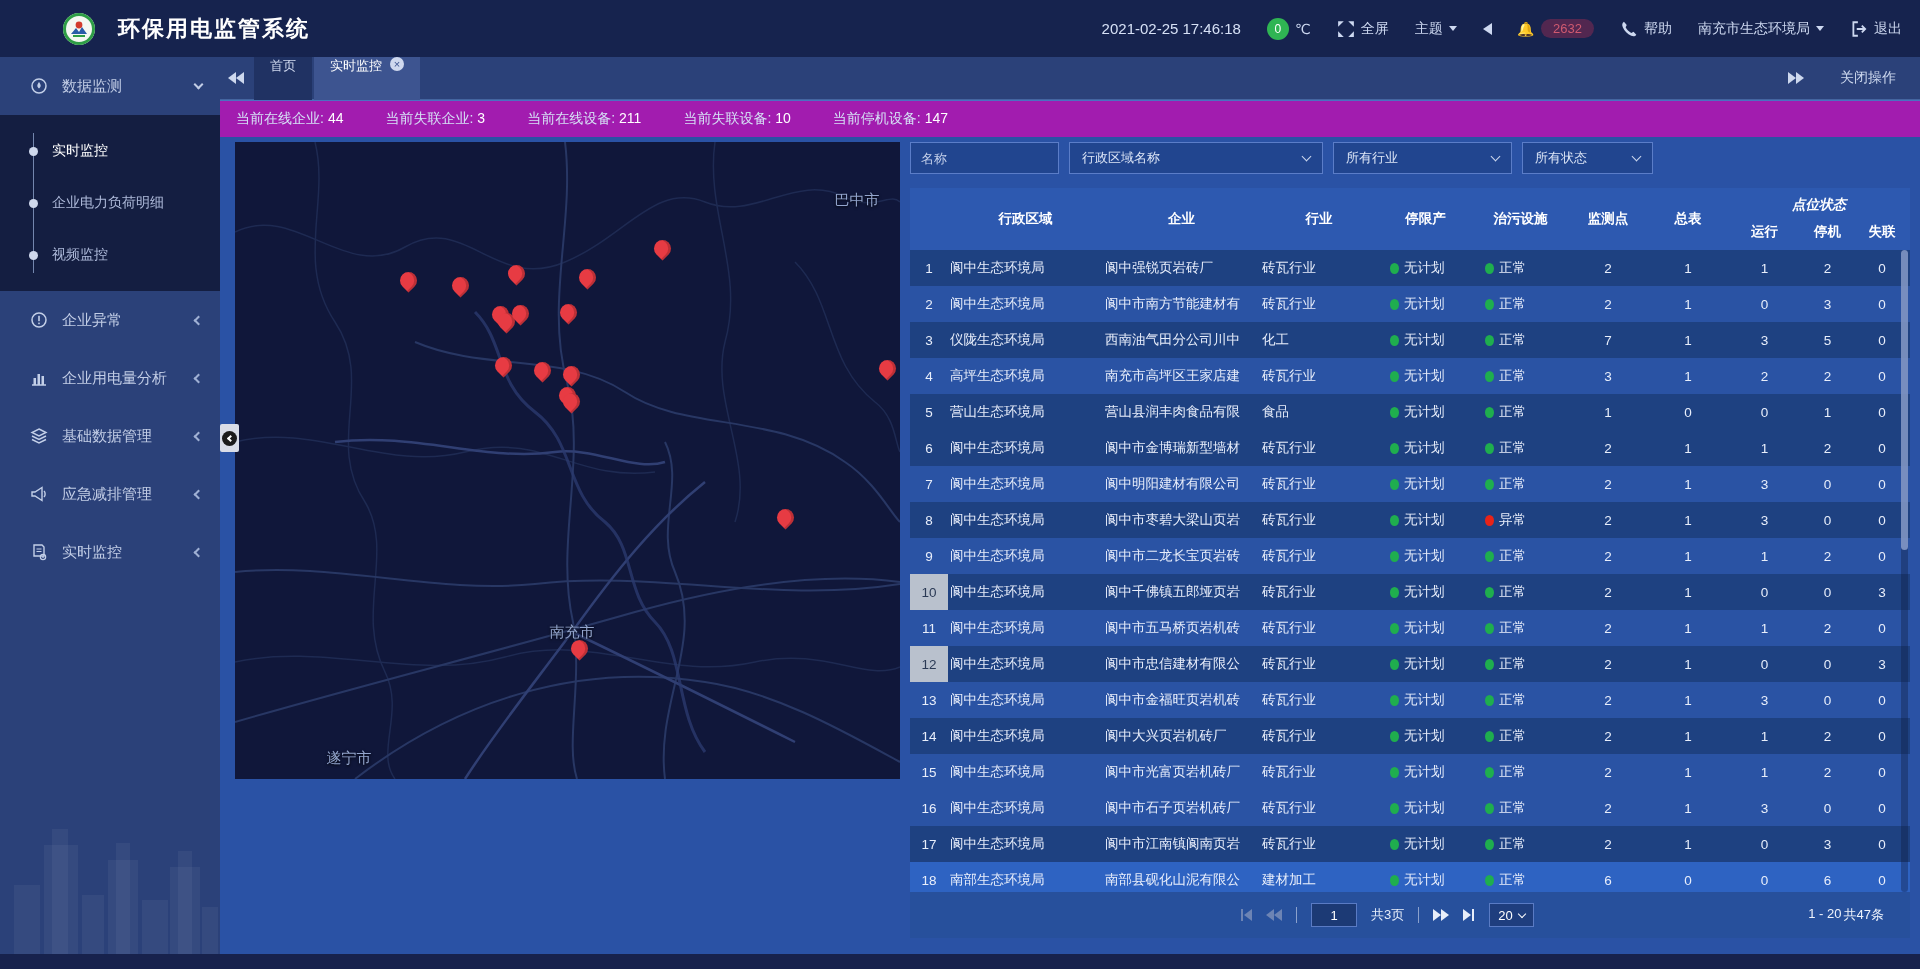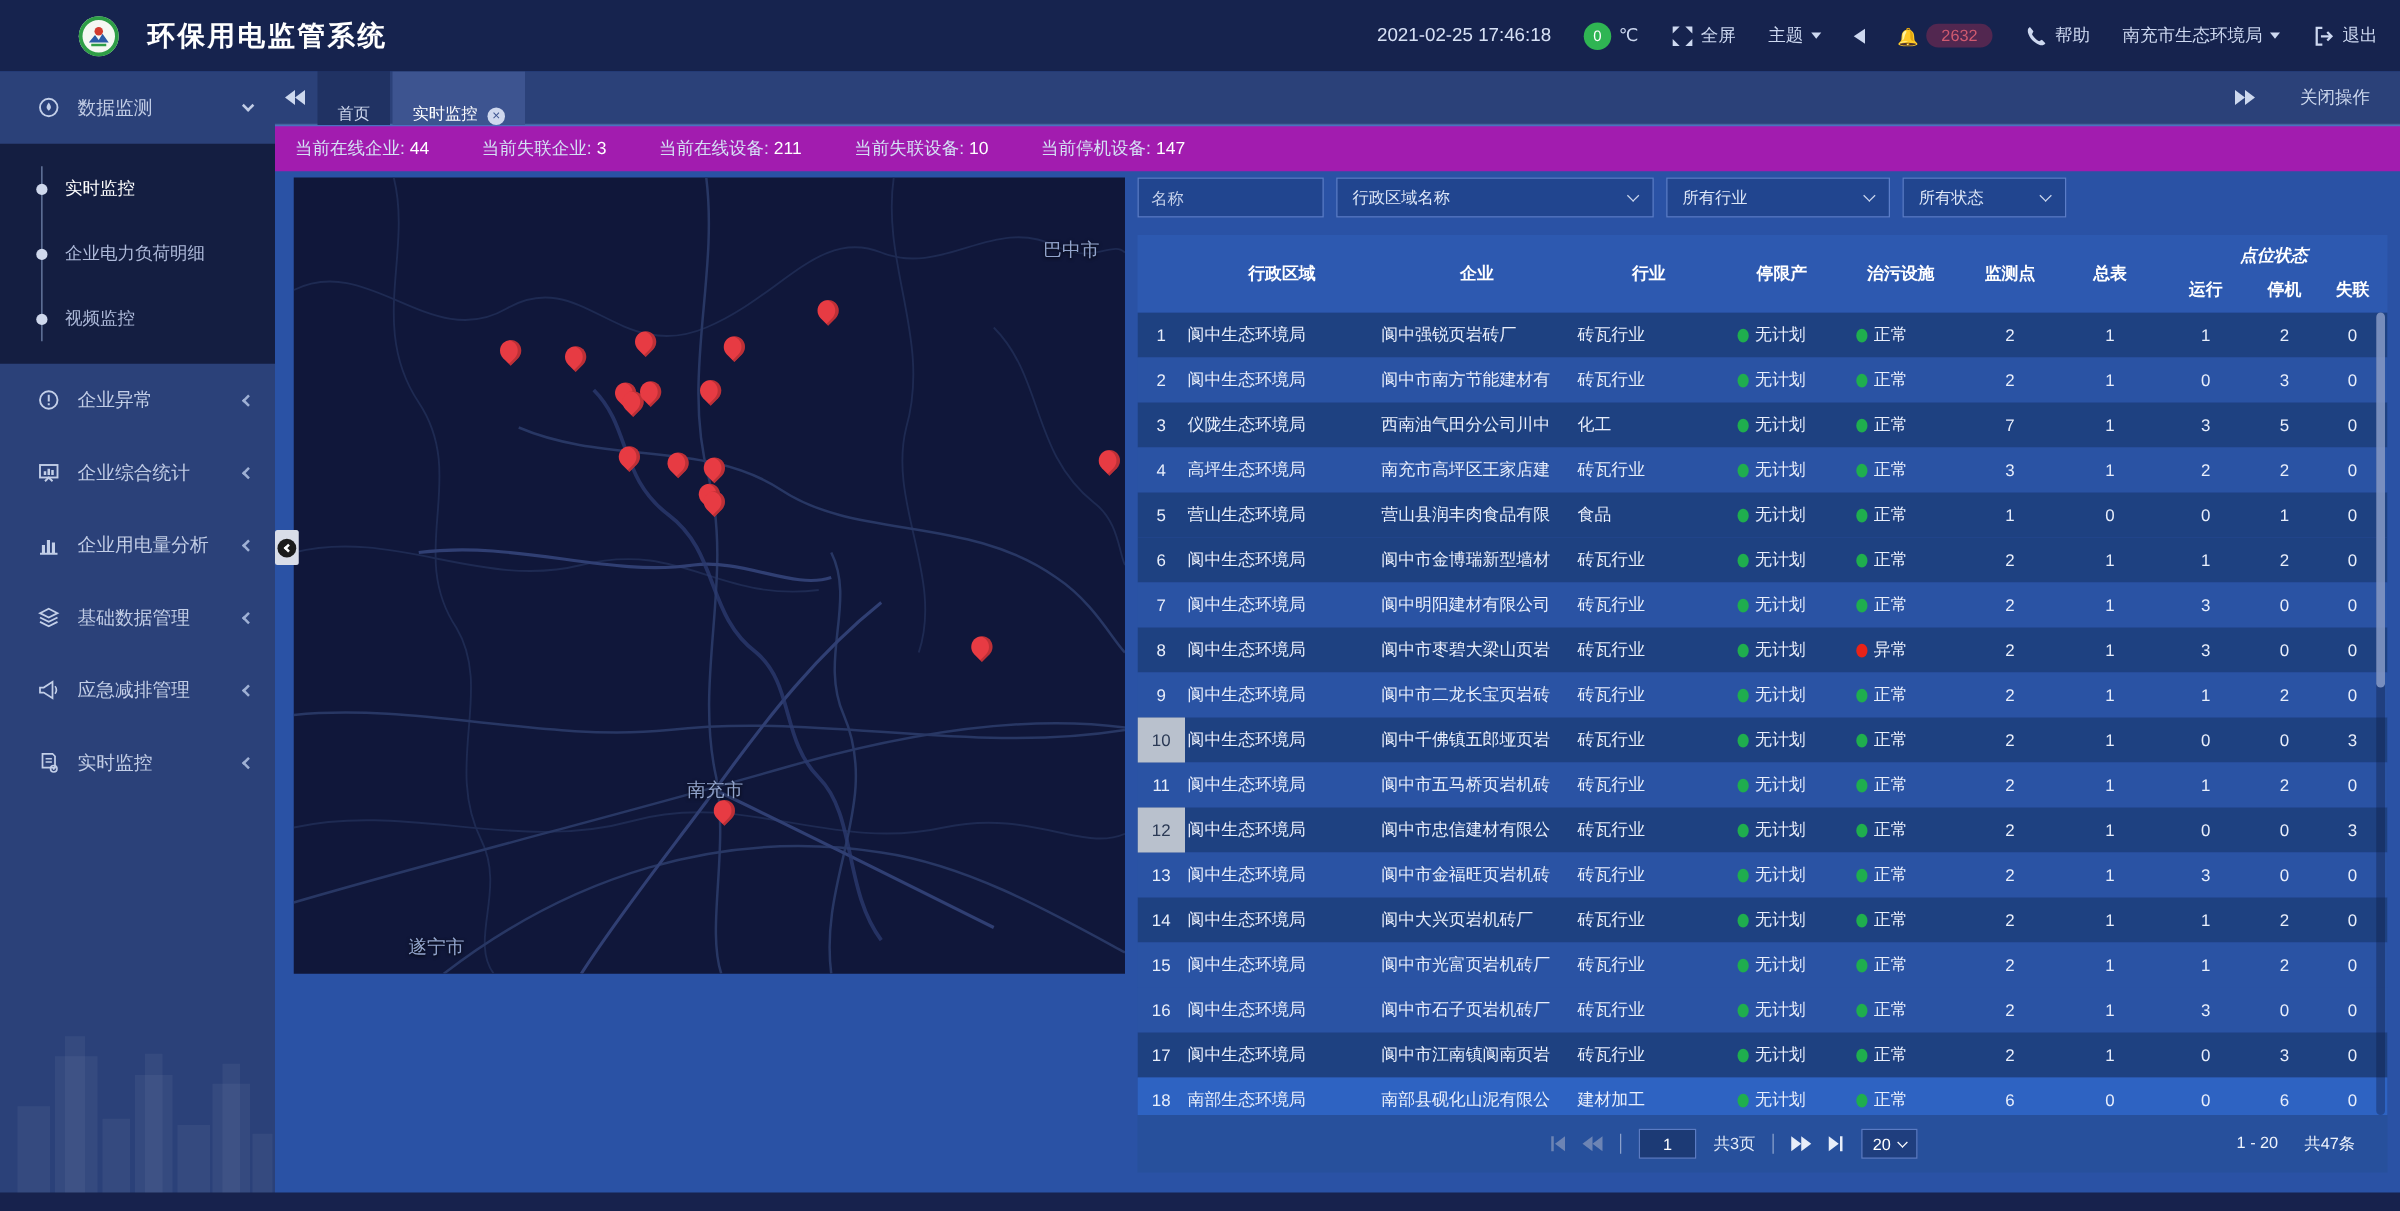--- a/index.html
+++ b/index.html
@@ -34,21 +34,21 @@
   .sub-item.active{color:#ffffff;}
   .icon16{width:18px;height:18px;flex:0 0 auto;}
   .skyline{position:absolute;left:0;bottom:14px;width:220px;height:160px;opacity:.55;}
   .skyline div{position:absolute;bottom:0;background:rgba(255,255,255,0.09);}
 
   
   .tabbar{position:absolute;left:220px;top:57px;width:1700px;height:43px;background:#2b4179;display:flex;align-items:center;border-bottom:1px solid #44659f;z-index:10;}
   .tab-scroll{margin:0 10px 0 8px;color:#cdd8ee;cursor:pointer;display:flex;}
   .tri-l{width:0;height:0;border-top:6px solid transparent;border-bottom:6px solid transparent;border-right:8px solid currentColor;display:inline-block;}
   .tri-r{width:0;height:0;border-top:6px solid transparent;border-bottom:6px solid transparent;border-left:8px solid currentColor;display:inline-block;}
-  .tab{height:43px;display:flex;align-items:flex-end;padding:0 16px;font-size:13px;color:#cfd8ee;cursor:pointer;background:#203263;}
+  .tab{height:43px;display:flex;align-items:flex-start;padding:0 16px;font-size:13px;color:#cfd8ee;cursor:pointer;background:#203263;}
   .tab.active{background:#3d5490;color:#fff;margin-left:2px;}
   .tab-close{margin-left:8px;width:14px;height:14px;border-radius:50%;background:#cfd8ee;color:#3d5490;font-size:11px;line-height:14px;text-align:center;cursor:pointer;}
   .tabbar-right{margin-left:auto;display:flex;align-items:center;gap:26px;padding-right:24px;color:#cdd8ee;font-size:14px;}
 
   
   .statsbar{position:absolute;left:220px;top:100px;width:1700px;height:37px;background:#a21caf;border-top:1px solid #4a71c1;display:flex;align-items:center;gap:42px;padding-left:16px;z-index:5;}
   .stat{font-size:14px;color:#d5e0f5;white-space:nowrap;}
   .stat b{color:#ffffff;font-weight:normal;margin-left:4px;}
 
   
@@ -91,21 +91,21 @@
   .pager{position:absolute;left:0;top:750px;width:100%;height:46px;background:#27509c;display:flex;align-items:center;font-size:13px;color:#e6edf9;}
   .pager-center{position:absolute;left:330px;display:flex;align-items:center;gap:14px;}
   .pg-btn{display:flex;align-items:center;cursor:pointer;}
   .pg-btn .bar{width:2px;height:12px;background:currentColor;margin:0 1px;}
   .pg-btn.disabled{color:#6d84b4;}
   .pg-btn.enabled{color:#e8eef9;}
   .pg-sep{width:1px;height:16px;background:#8ba1cc;}
   .pg-input{width:46px;height:24px;background:#1c3a75;border:1px solid #5a7bc4;color:#fff;text-align:center;font-size:13px;}
   .pg-size{height:24px;background:#1f3e7e;border:1px solid #5a7bc4;color:#fff;display:flex;align-items:center;gap:6px;padding:0 8px;cursor:pointer;}
   .pg-size .v-chev{width:6px;height:6px;border-left:1.5px solid #fff;border-bottom:1.5px solid #fff;transform:rotate(-45deg);margin-top:-2px;}
-  .pager-right{position:absolute;right:26px;display:flex;gap:21px;color:#eef3fc;}
+  .pager-right{position:absolute;right:26px;display:flex;gap:2px;color:#eef3fc;}
 
   .bottom-strip{position:absolute;left:0;top:954px;width:1920px;height:15px;background:#17224d;z-index:40;}
 </style>
 </head>
 <body>
 
 <div class="app">
 
   <div class="header">
     <svg class="logo" viewBox="0 0 34 34">
@@ -189,31 +189,20 @@
             <span>视频监控</span>
           </div>
         </div>
         <div class="menu-item">
           <svg class="icon16" viewBox="0 0 18 18">
             <circle cx="9" cy="9" r="7" fill="none" stroke="#c3cfe8" stroke-width="1.5"></circle>
             <rect x="8.2" y="4.8" width="1.6" height="5.4" fill="#c3cfe8"></rect>
             <rect x="8.2" y="11.6" width="1.6" height="1.6" fill="#c3cfe8"></rect>
           </svg>
           <span class="mi-label">企业异常</span>
-          <span class="chev chev-left"></span>
-        </div>
-        <div class="menu-item">
-          <svg class="icon16" viewBox="0 0 18 18">
-            <rect x="2" y="3" width="14" height="10" fill="none" stroke="#c3cfe8" stroke-width="1.5"></rect>
-            <rect x="5" y="8" width="2" height="3" fill="#c3cfe8"></rect>
-            <rect x="8" y="6" width="2" height="5" fill="#c3cfe8"></rect>
-            <rect x="11" y="7" width="2" height="4" fill="#c3cfe8"></rect>
-            <path d="M6 16 L9 13 L12 16" fill="none" stroke="#c3cfe8" stroke-width="1.5"></path>
-          </svg>
-          <span class="mi-label">企业综合统计</span>
           <span class="chev chev-left"></span>
         </div>
         <div class="menu-item">
           <svg class="icon16" viewBox="0 0 18 18">
             <path d="M2 16 H16" stroke="#c3cfe8" stroke-width="1.5"></path>
             <rect x="3.5" y="9" width="2.5" height="7" fill="#c3cfe8"></rect>
             <rect x="7.5" y="5" width="2.5" height="11" fill="#c3cfe8"></rect>
             <rect x="11.5" y="7" width="2.5" height="9" fill="#c3cfe8"></rect>
           </svg>
           <span class="mi-label">企业用电量分析</span>

